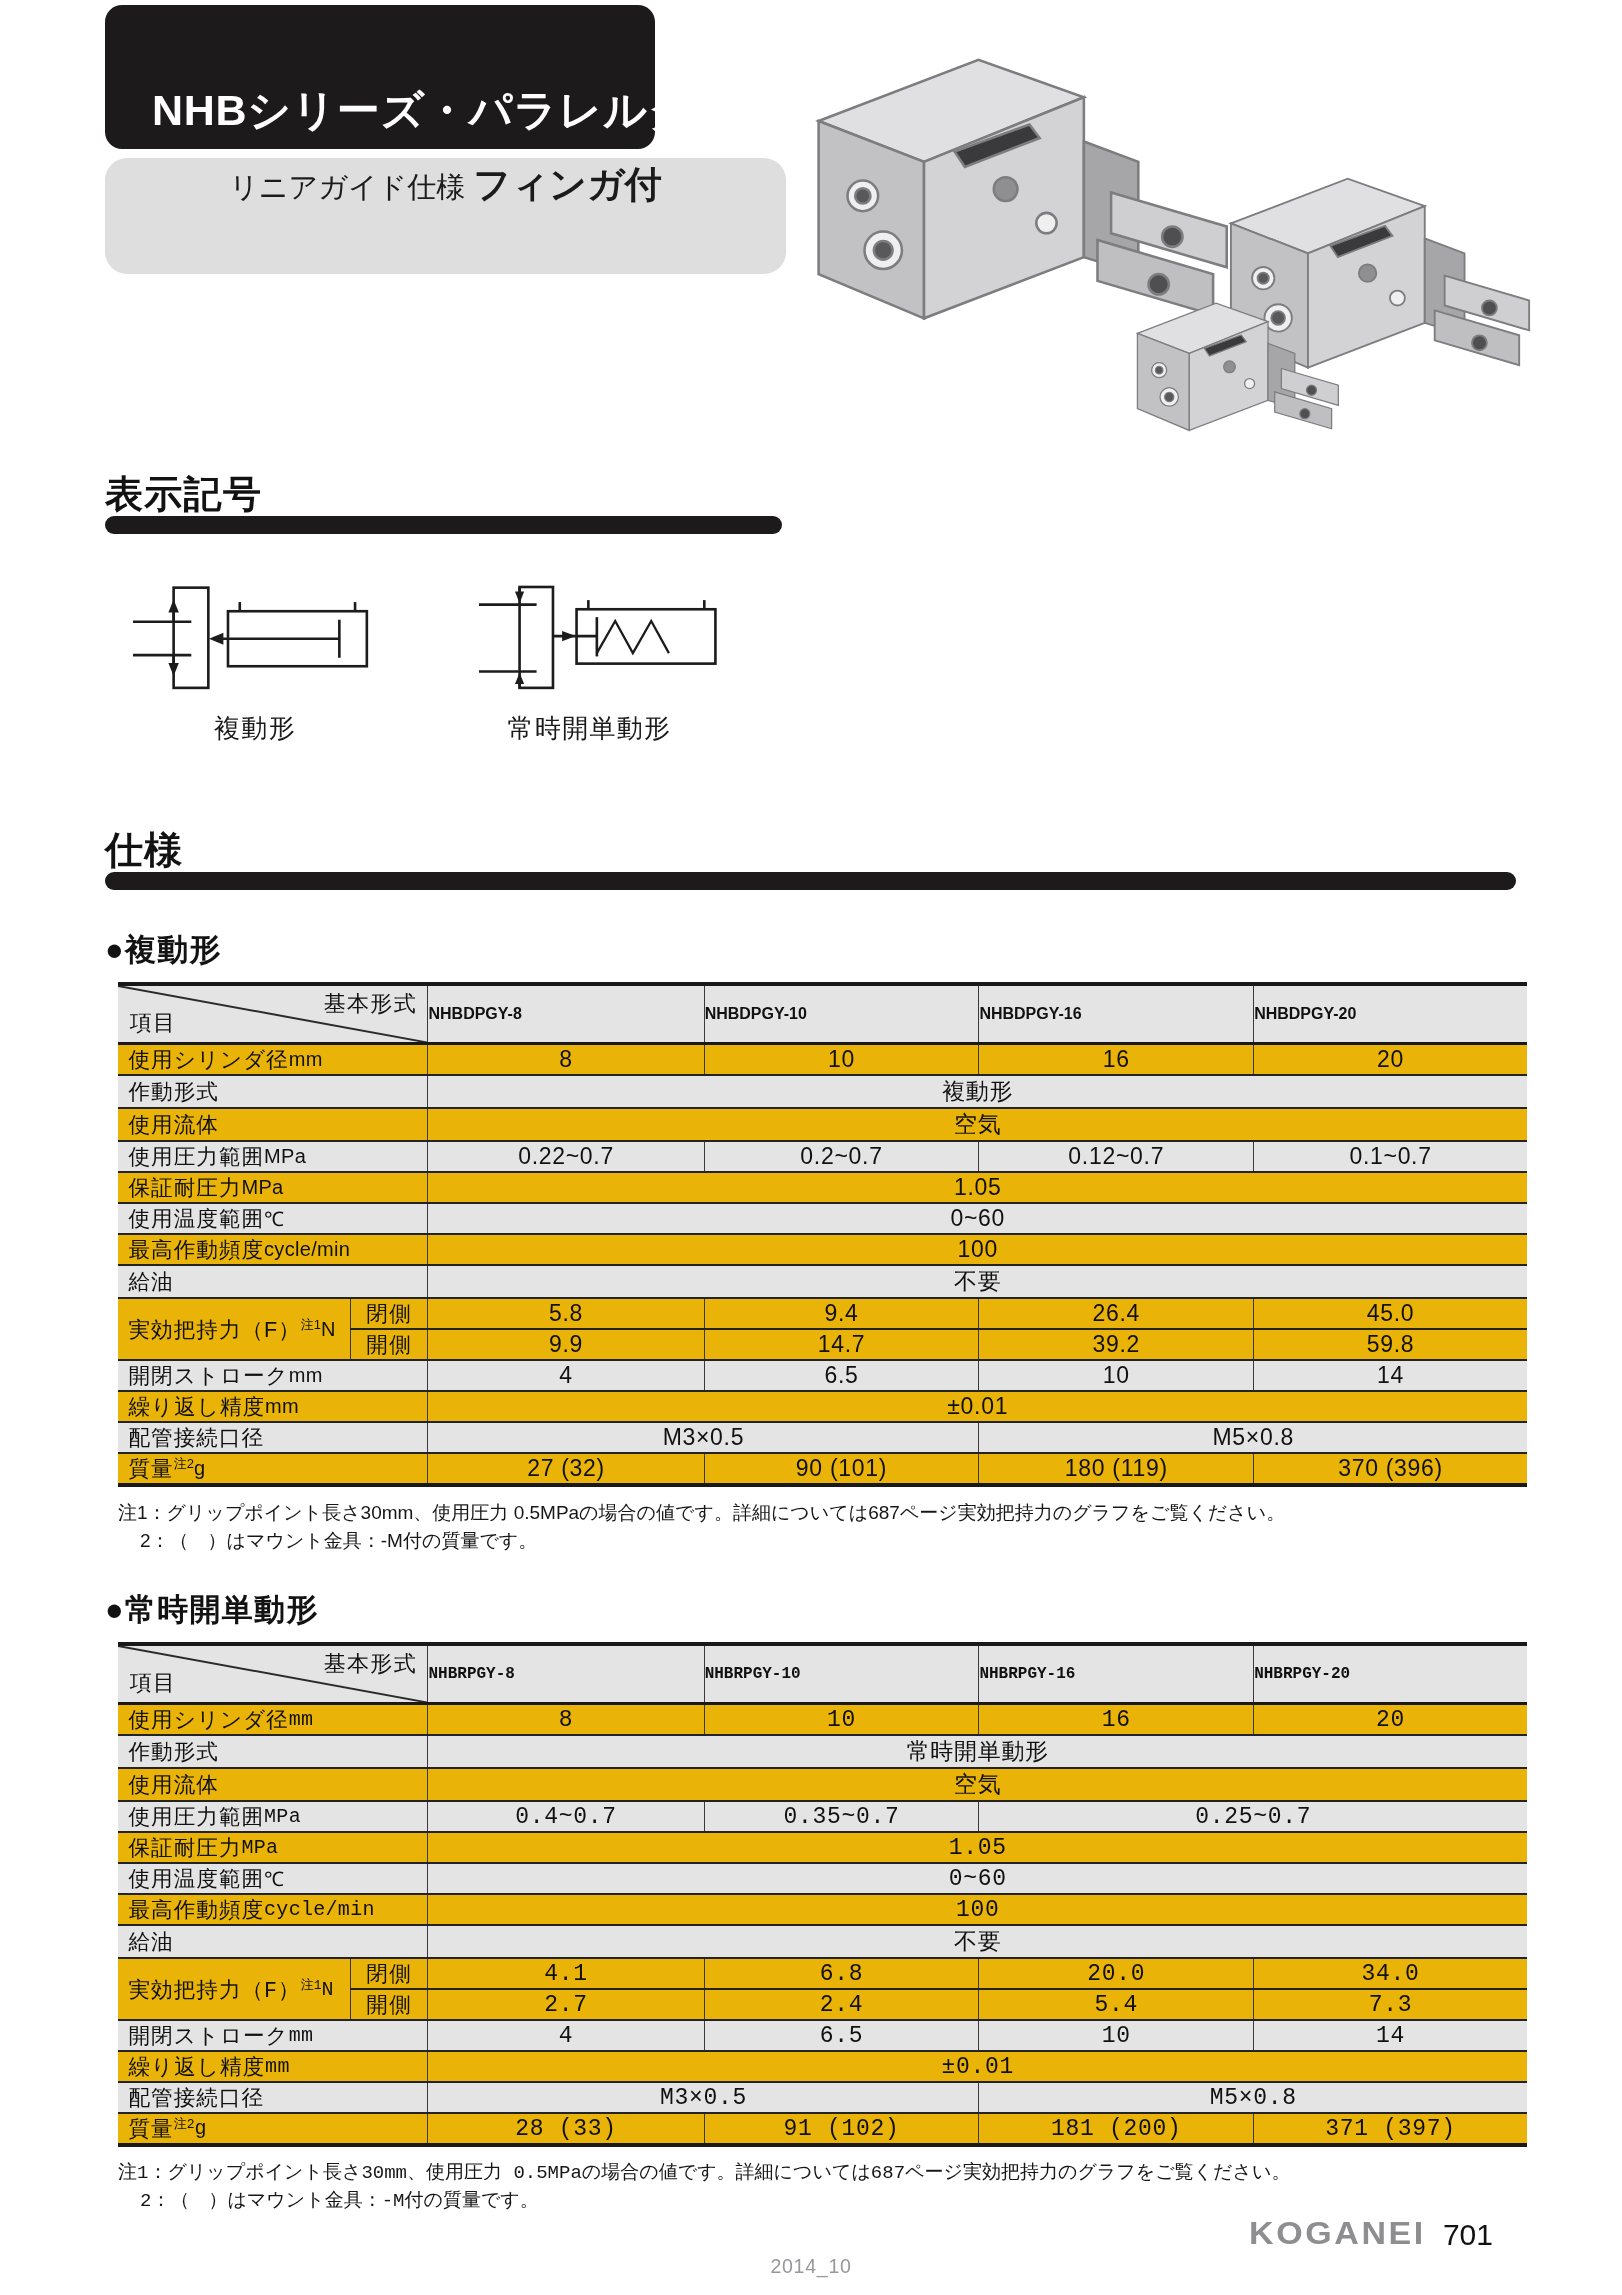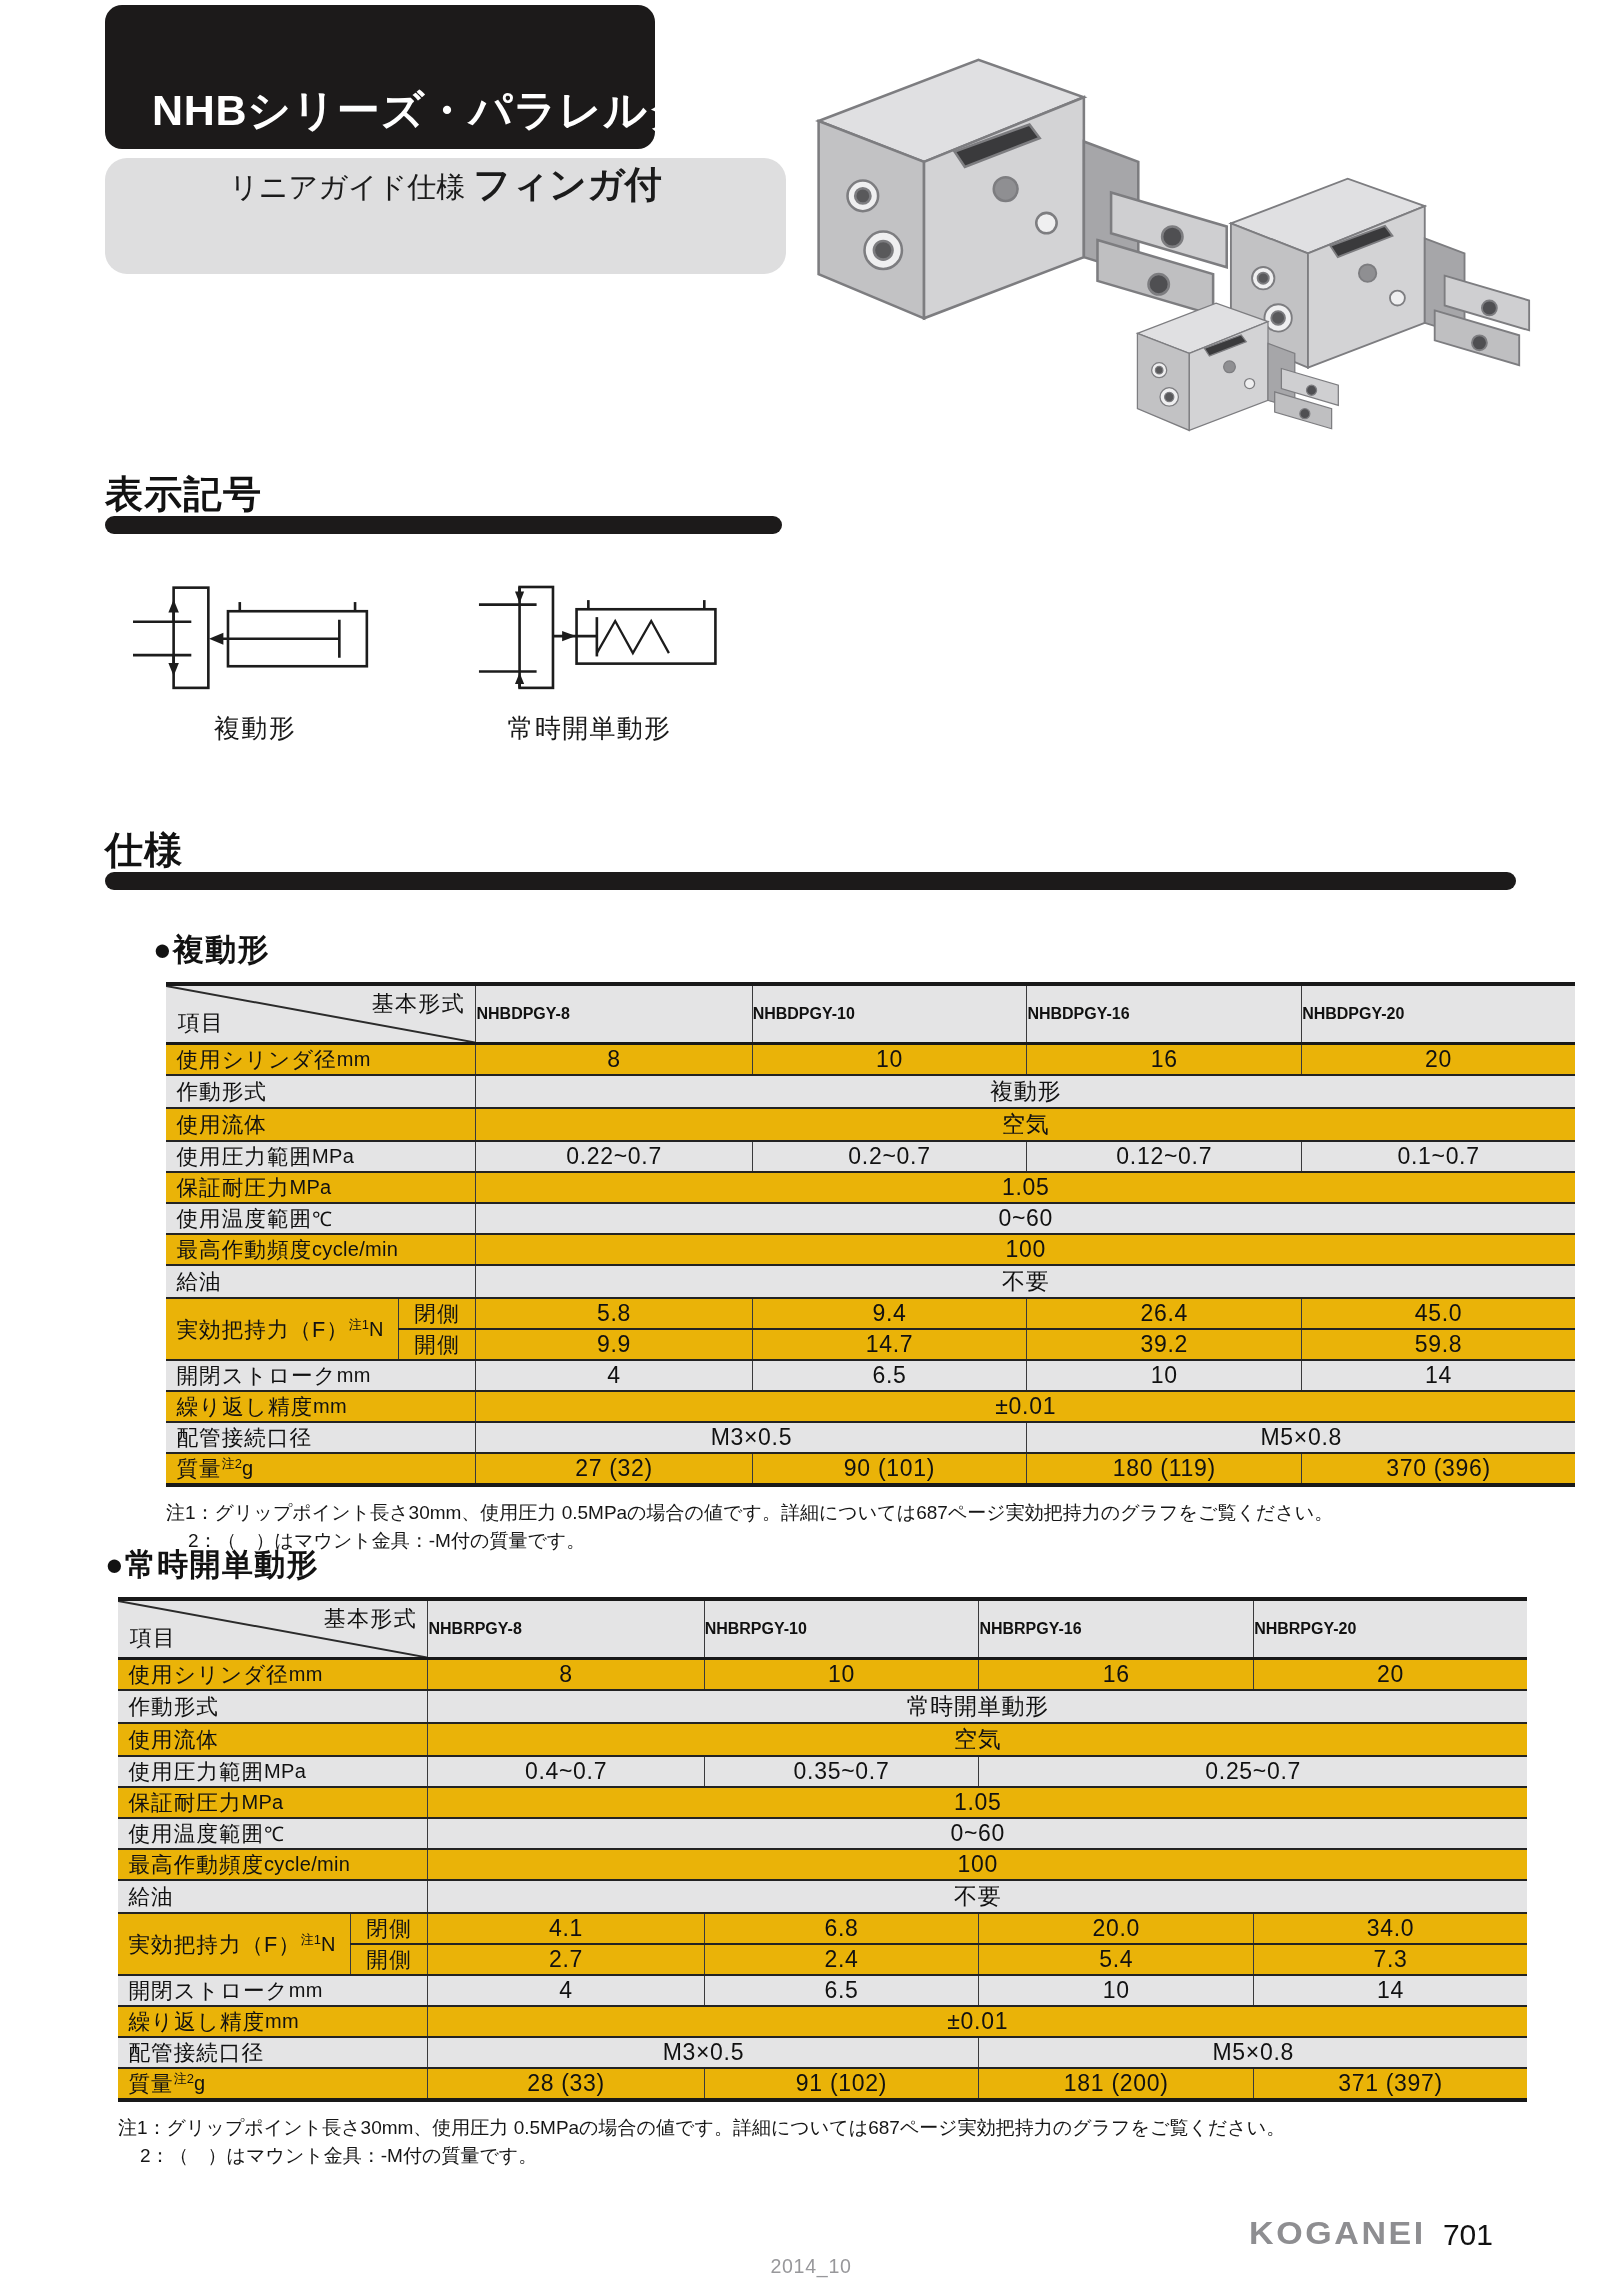--- a/index.html
+++ b/index.html
@@ -149,21 +149,21 @@
     <polygon points="180,104 159,96 159,112"></polygon>
   </g>
 </svg>
 
 <div class="abs sym-label" style="left:157px;top:711px;width:196px;">複動形</div>
 <div class="abs sym-label" style="left:452px;top:711px;width:275px;">常時開単動形</div>
 
 <div class="abs sec-h" style="left:105px;top:825px;">仕様</div>
 <div class="abs sec-bar" style="left:105px;top:872px;width:1411px;"></div>
 
-<div class="abs tbl-wrap" style="top:929px;margin-left:48px;">
+<div class="abs tbl-wrap" style="top:929px;">
   <div class="bullet">●複動形</div>
   <div id="table1-mount">
       <table class="spec">
         <colgroup>
           <col style="width: 16.5%;">
           <col style="width: 5.5%;">
           <col style="width: 19.6%;">
           <col style="width: 19.5%;">
           <col style="width: 19.5%;">
           <col style="width: 19.4%;">
@@ -327,21 +327,21 @@
           </tr>
         </tbody>
       </table>
       <div class="notes">
         <div class="note-line">注1：グリップポイント長さ30mm、使用圧力 0.5MPaの場合の値です。詳細については687ページ実効把持力のグラフをご覧ください。</div>
         <div class="note-line">2：（　）はマウント金具：-M付の質量です。</div>
       </div>
     </div>
 </div>
 
-<div class="abs tbl-wrap" style="top:1544px;">
+<div class="abs tbl-wrap" style="top:1589px;font-family:Liberation Mono, monospace;">
   <div class="bullet">●常時開単動形</div>
   <div id="table2-mount">
       <table class="spec">
         <colgroup>
           <col style="width: 16.5%;">
           <col style="width: 5.5%;">
           <col style="width: 19.6%;">
           <col style="width: 19.5%;">
           <col style="width: 19.5%;">
           <col style="width: 19.4%;">

